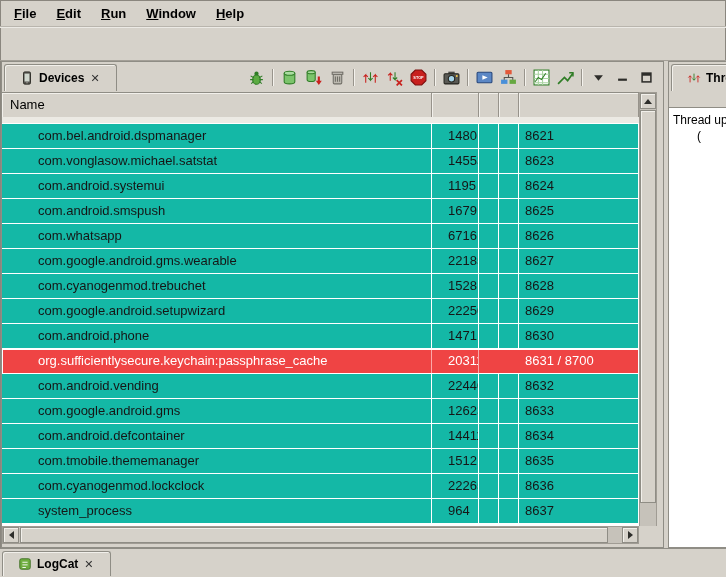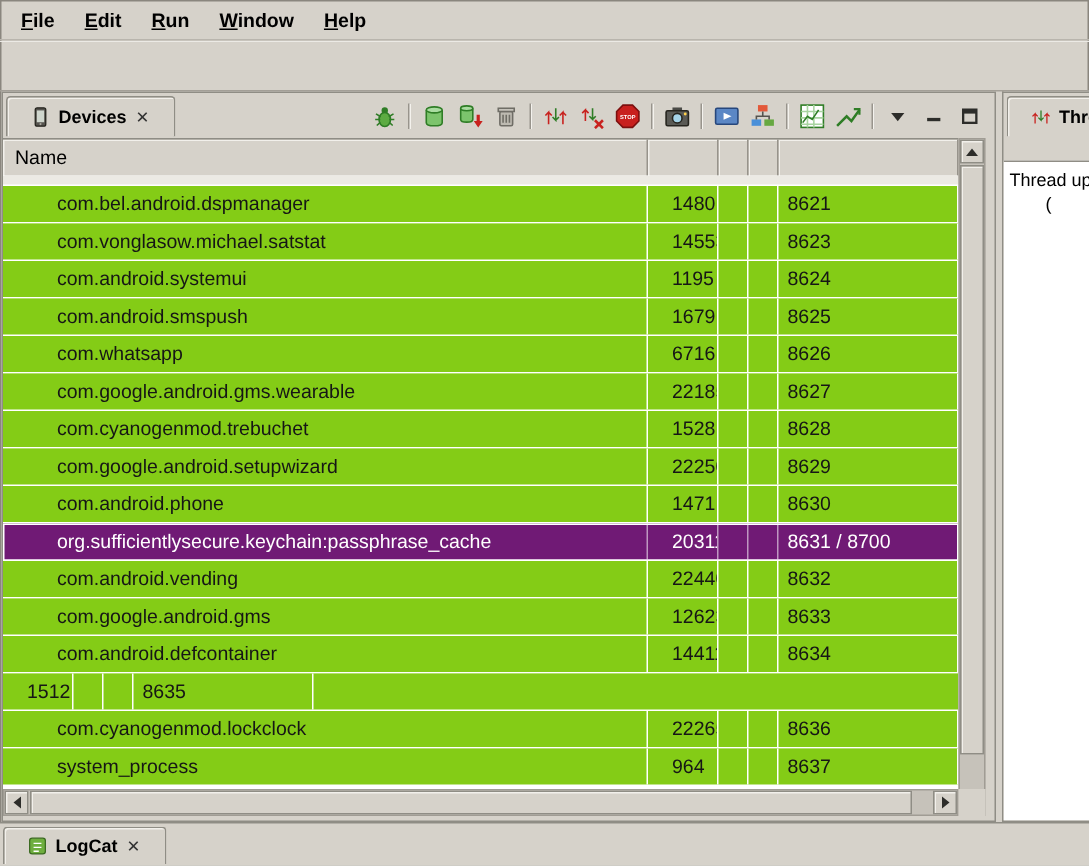--- a/index.html
+++ b/index.html
@@ -81,33 +81,33 @@
 
   #rows {
     position:absolute; left:0; top:55px; width:637px; height:409px;
     background:#ffffff; overflow:hidden;
   }
   .row-sliver {
     height:7px; background:#eceae4; border-bottom:1px solid #ffffff; box-sizing:border-box;
   }
   .trow {
     display:flex; height:25px; box-sizing:border-box;
-    background:#84cc16; border-bottom:1px solid #ffffff;
+    background:#14b8a6; border-bottom:1px solid #ffffff;
   }
   .cell {
     box-sizing:border-box; line-height:24px; white-space:nowrap; overflow:hidden;
     border-right:1px solid #ffffff; font-size:13px; color:#161616;
   }
   .cell-name { width:430px; padding-left:36px; }
   .cell-pid  { width:47px; padding-left:16px; }
   .cell-e1, .cell-e2 { width:20px; }
   .cell-port { width:120px; padding-left:6px; }
   .trow.selected {
-    background:#701a75;
-    outline:1px solid #ffffff; outline-offset:-1px;
+    background:#ef4444;
+    outline:1px solid #ffffff; outline-offset:-1px;align-items:center;
   }
   .trow.selected .cell { color:#ffffff; border-right-color:rgba(255,255,255,.55); }
 
   
   .sbtn {
     position:absolute; background:#d6d2ca; border:1px solid #8f8d85;
     box-sizing:border-box; box-shadow: inset 1px 1px 0 #f2f0eb;
     display:flex; align-items:center; justify-content:center;
   }
   .arr { width:0; height:0; }
@@ -398,20 +398,21 @@
           <div class="cell cell-port">8633</div>
         </div>
         <div class="trow">
           <div class="cell cell-name">com.android.defcontainer</div>
           <div class="cell cell-pid">14411</div>
           <div class="cell cell-e1"></div>
           <div class="cell cell-e2"></div>
           <div class="cell cell-port">8634</div>
         </div>
         <div class="trow">
+          <div class="cell cell-name">com.tmobile.thememanager</div>
           <div class="cell cell-pid">1512</div>
           <div class="cell cell-e1"></div>
           <div class="cell cell-e2"></div>
           <div class="cell cell-port">8635</div>
         </div>
         <div class="trow">
           <div class="cell cell-name">com.cyanogenmod.lockclock</div>
           <div class="cell cell-pid">22265</div>
           <div class="cell cell-e1"></div>
           <div class="cell cell-e2"></div>

